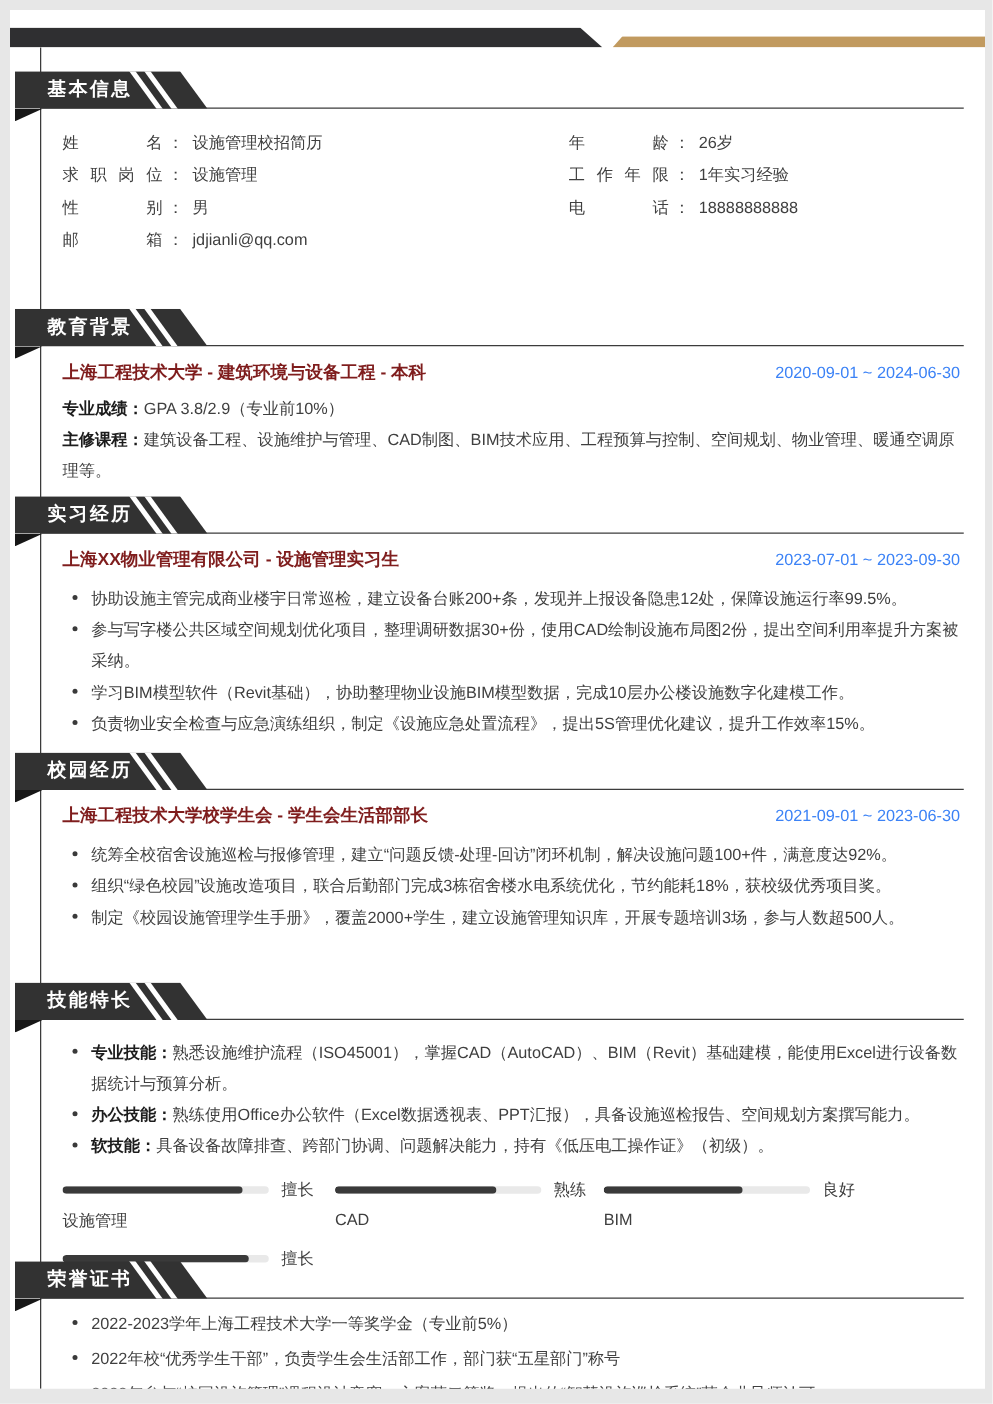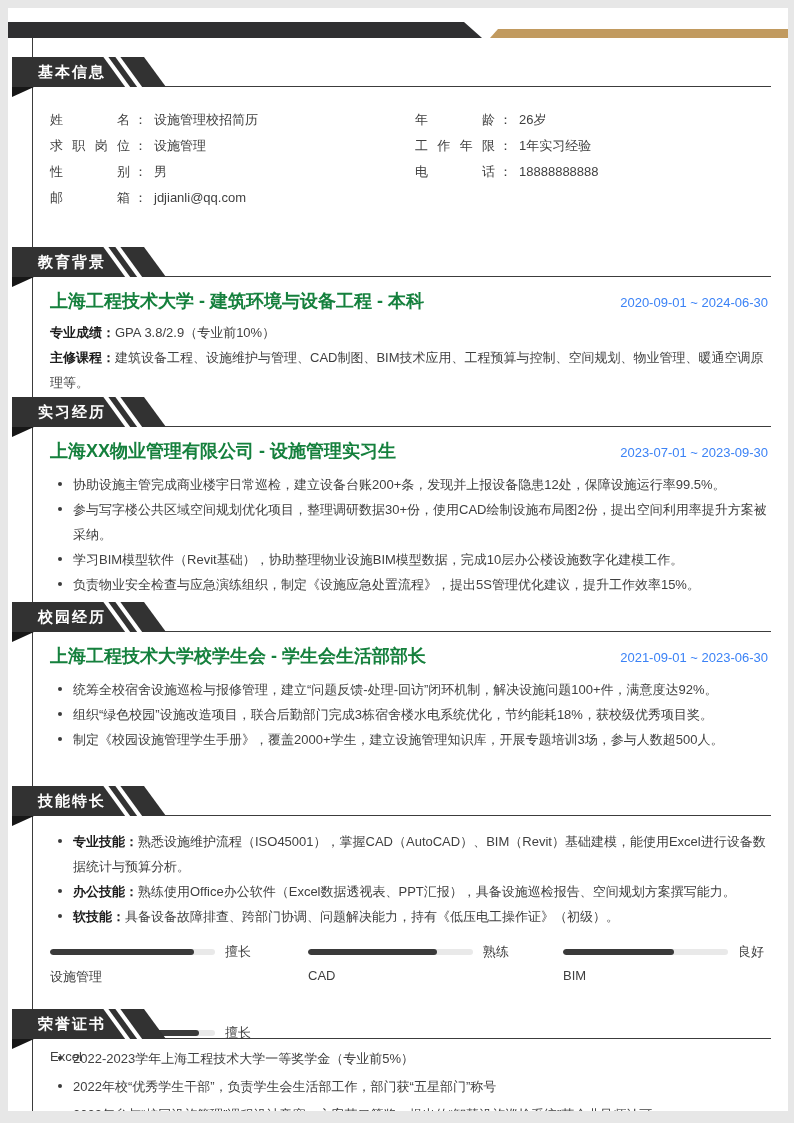--- a/index.html
+++ b/index.html
@@ -40,42 +40,42 @@
     padding-left:26px;
   }
   .stripe { position:absolute; top:-7px; width:5px; height:46px; background:#fff; transform:skewX(36deg); }
   .s-a { left:103px; } .s-b { left:115px; }
   .fold {
     position:absolute; left:4px; top:30px; width:22px; height:10px;
     background:#171717; clip-path:polygon(0 0, 100% 0, 0 100%); z-index:1;
   }
   .content { margin:0 20px 0 42px; font-size:13px; color:#3f3f3f; }
   
-  .info-grid { display:grid; grid-template-columns:365px 1fr; margin-top:20px; }
+  .info-grid { display:grid; grid-template-columns:365px 1fr; margin-top:14px;gap:40px; }
   .info-row { line-height:26px; white-space:nowrap; }
   .lab { display:inline-block; width:80px; text-align:justify; text-align-last:justify; vertical-align:top; }
   .col-sep { display:inline-block; padding:0 7px 0 4px; }
   
   .entry { display:flex; justify-content:space-between; align-items:baseline; margin-top:12px; }
-  .entry-title { font-weight:bold; font-size:18px; color:#15803d; }
+  .entry-title { font-weight:bold; font-size:14px; color:#7f1d1d; }
   .entry-date { font-size:13px; color:#3b82f6; }
   .edu-rows { margin-top:7px; }
   .edu-row { line-height:25px; }
   .bl { font-weight:bold; color:#1c1c1c; }
   
   .bullets { margin-top:9px; list-style:none; }
   .bullet { position:relative; padding-left:23px; line-height:25px; }
   .bullet::before {
     content:''; position:absolute; left:8px; top:10px; width:4px; height:4px;
     border-radius:50%; background:#3a3a3a;
   }
   .bullets.tight .bullet { line-height:23px; margin-bottom:5px; }
   .bullets.tight .bullet::before { top:9px; }
   
-  .bars { display:grid; grid-template-columns:218px 215px 1fr; row-gap:14px; margin-top:16px;gap:40px; }
+  .bars { display:grid; grid-template-columns:218px 215px 1fr; row-gap:14px; margin-top:16px; }
   .bar-row { display:flex; align-items:center; height:14px; }
   .track { width:165px; height:6px; border-radius:3px; background:#e9e9e9; overflow:hidden; }
   .fill { height:6px; border-radius:3px; background:#3a3a3a; }
   .lvl { margin-left:10px; }
   .bar-name { margin-top:9px; }
 </style>
 </head>
 <body>
 
 <div class="paper">

